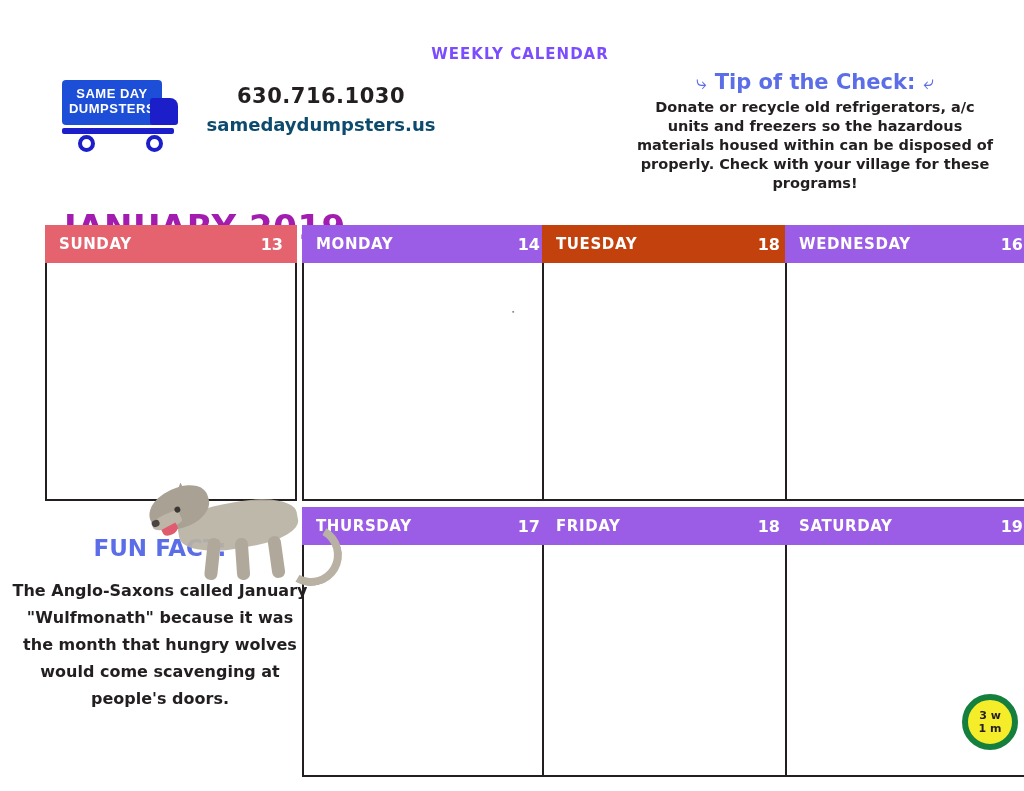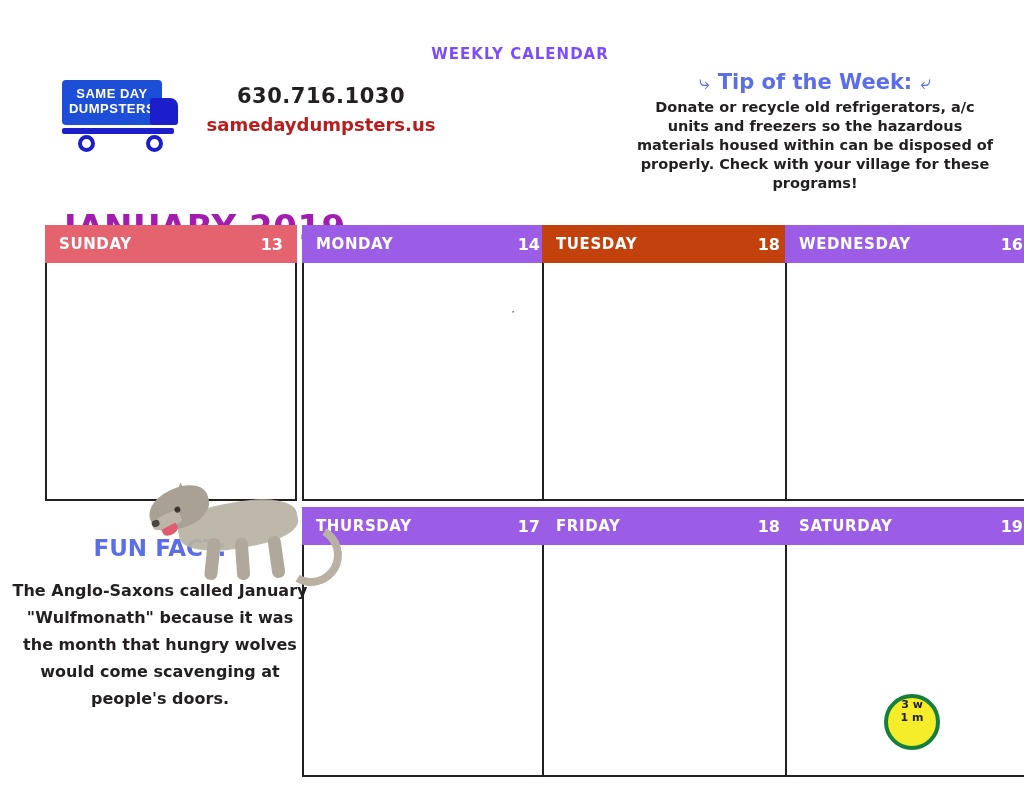--- a/index.html
+++ b/index.html
@@ -97,21 +97,21 @@
   .contact .phone {
     font-size: 21px;
     font-weight: bold;
     letter-spacing: 0.5px;
     color: #231f20;
   }
   .contact .site {
     font-size: 18px;
     font-weight: bold;
     margin-top: 6px;
-    color: #b91c1c;
+    color: #0c4a6e;
   }
 
   
   .tip {
     position: absolute;
     left: 620px;
     top: 70px;
     width: 390px;
     text-align: center;
   }
@@ -322,31 +322,31 @@
     border: 8px solid #b9b2a4;
     border-left-color: transparent;
     border-top-color: transparent;
     border-radius: 50%;
     transform: rotate(-15deg);
   }
 
   
   .badge {
     position: absolute;
-    left: 884px;
+    left: 962px;
     top: 694px;
     width: 56px;
     height: 56px;
     border-radius: 50%;
     background: #f5ec2a;
-    border: 4px solid #15803d;
+    border: 6px solid #15803d;
     display: flex;
     flex-direction: column;
     align-items: center;
-    justify-content: flex-start;
+    justify-content: center;
     font-size: 11px;
     font-weight: bold;
     line-height: 13px;
     color: #231f20;
     box-sizing: border-box;
     font-family: "DejaVu Sans", sans-serif;
   }
 
   .mark-dot {
     position: absolute;
@@ -373,21 +373,21 @@
 </div>
 
 <div class="contact">
   <div class="phone">630.716.1030</div>
   <div class="site">samedaydumpsters.us</div>
 </div>
 
 <div class="tip">
   <div class="tip-heading-row">
     <span class="swirl">⤷</span>
-    <span class="tip-title">Tip of the Week:</span>
+    <span class="tip-title">Tip of the Check:</span>
     <span class="swirl">⤶</span>
   </div>
   <div class="tip-body">Donate or recycle old refrigerators, a/c units and freezers so the hazardous materials housed within can be disposed of properly.  Check with your village for these programs!</div>
 </div>
 
 <div class="month">JANUARY 2019</div>
 
 <div class="cal">
 
   <div class="day d-sun">

